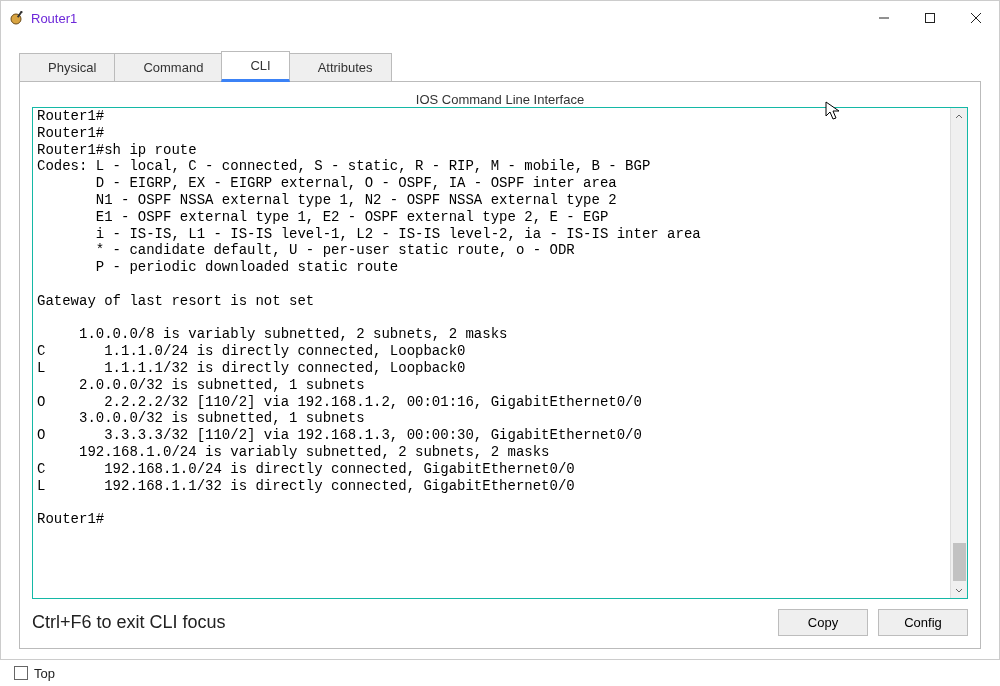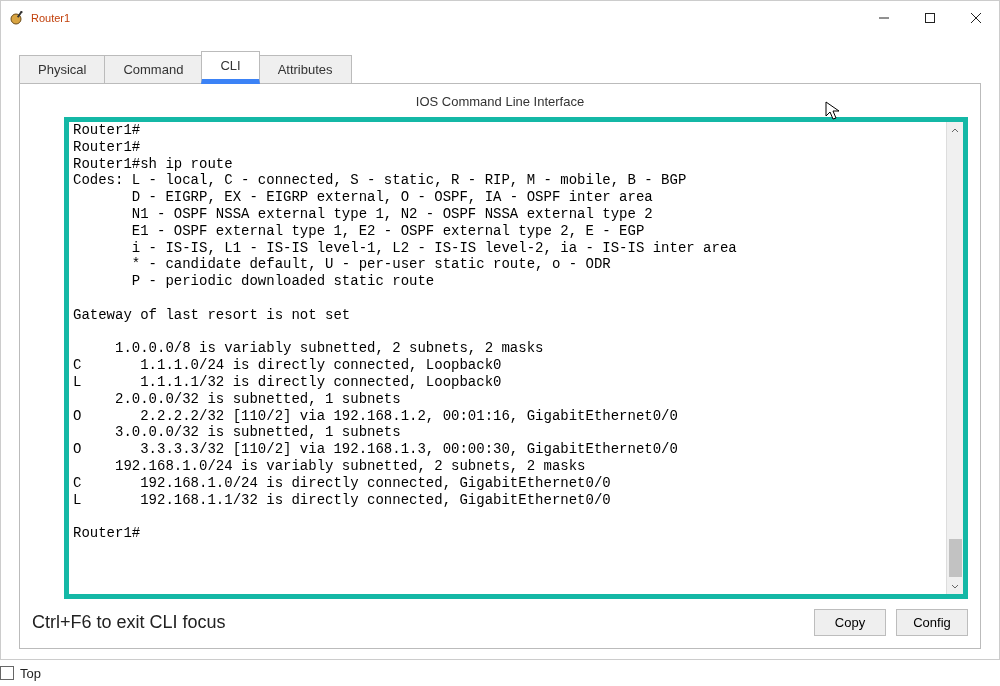--- a/index.html
+++ b/index.html
@@ -27,22 +27,22 @@
       align-items: center;
       padding-left: 8px;
     }
     .titlebar .app-icon {
       width: 16px;
       height: 16px;
       margin-right: 6px;
     }
     .titlebar .title {
       flex: 1;
-      font-size: 11px;
-      color: #c2410c;
+      font-size: 13px;
+      color: #6d28d9;
     }
     .winctrls {
       display: flex;
       height: 100%;
     }
     .winctrls .ctrl {
       width: 46px;
       height: 100%;
       display: flex;
       align-items: center;
@@ -56,62 +56,60 @@
       padding: 16px 18px 10px 18px;
       display: flex;
       flex-direction: column;
     }
 
     .tabs {
       display: flex;
       align-items: flex-end;
     }
     .tab {
-      padding: 6px 18px 6px 18px;
+      padding: 6px 18px 6px 28px;
       border: 1px solid #bbb;
       border-bottom: none;
       background: #efefef;
       color: #333;
       font-size: 13px;
       margin-right: -1px;
       position: relative;
       cursor: pointer;
     }
     .tab.active {
       background: #fff;
       border-top: 1px solid #bbb;
       z-index: 2;
-      border-bottom: 5px solid #3b82f6;
+      border-bottom: 3px solid #3b82f6;
       margin-bottom: -1px;
     }
 
     .tab-panel {
       border: 1px solid #bbb;
       background: #fff;
       flex: 1;
       display: flex;
       flex-direction: column;
       padding: 10px 12px 12px 12px;
       min-height: 0;
     }
 
     .panel-title {
       text-align: center;
       font-size: 13px;
       color: #333;
-      margin-bottom: 8px;
     }
 
     .cli-wrapper {
       flex: 1;
       display: flex;
-      border: 5px solid #14b8a6;
+      border: 1px solid #14b8a6;
       background: #fff;
       min-height: 0;
-      margin-left: 32px;
     }
     .cli-box {
       flex: 1;
       background: #fff;
       font-family: "Courier New", monospace;
       font-size: 14px;
       line-height: 1.2;
       color: #000;
       white-space: pre;
       padding: 0 4px;
@@ -150,32 +148,33 @@
     }
     .hint {
       flex: 1;
       font-size: 18px;
       color: #222;
     }
     .btn {
       background: #efefef;
       border: 1px solid #bdbdbd;
       padding: 5px 0;
-      width: 72px;
+      width: 90px;
       text-align: center;
       font-size: 13px;
       margin-left: 10px;
       cursor: pointer;
     }
 
     .bottom-bar {
       width: 840px;
       height: 26px;
       display: flex;
       align-items: center;
+      padding-left: 14px;
       background: #fff;
     }
     .chk {
       width: 14px;
       height: 14px;
       border: 1px solid #666;
       background: #fff;
       margin-right: 6px;
     }
     .bottom-bar label {

